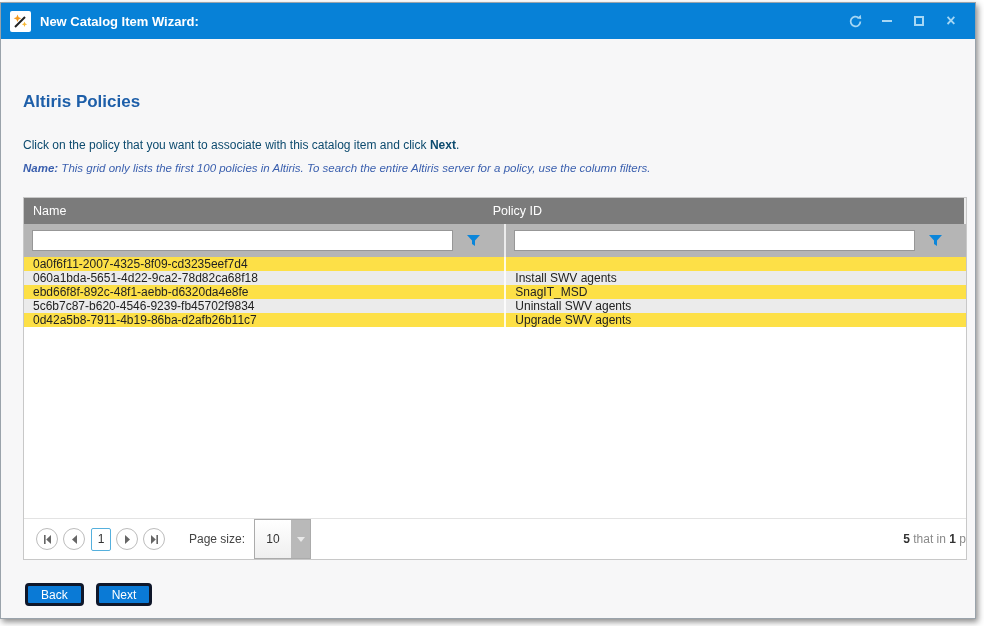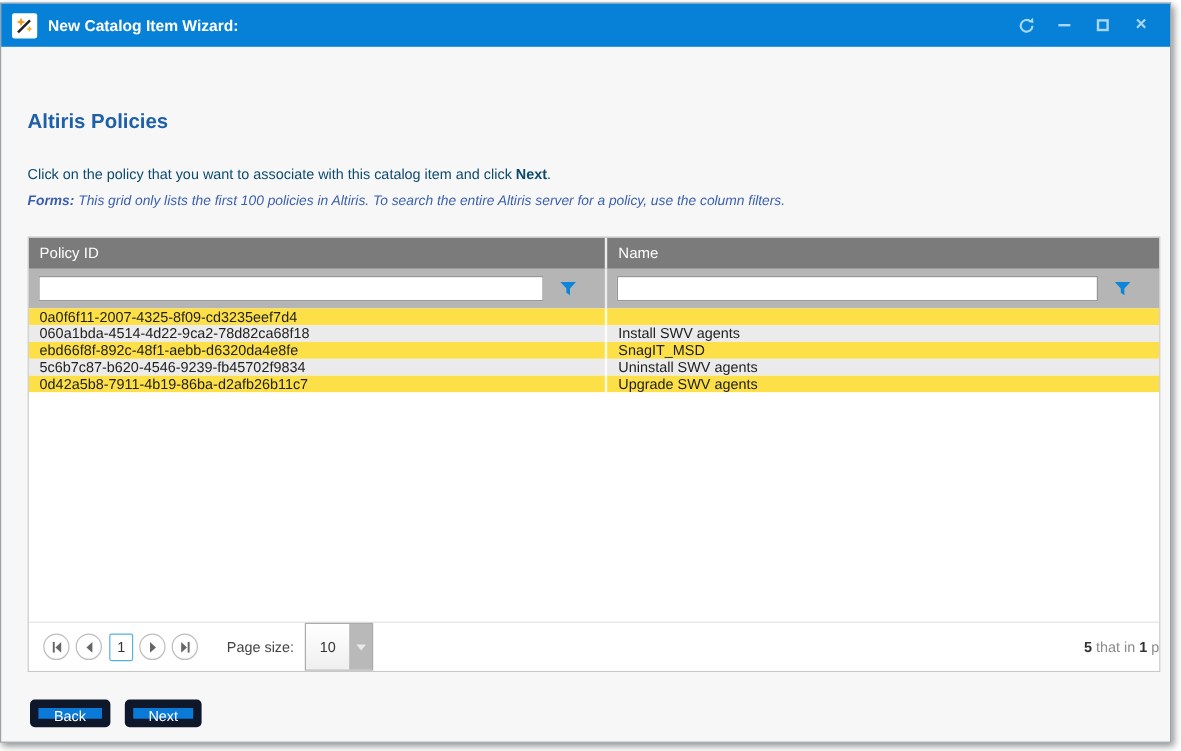--- a/index.html
+++ b/index.html
@@ -215,21 +215,21 @@
   .footer {
     margin-top: 23px;
     display: flex;
     gap: 12px;
     padding-left: 2px;
   }
   .btn {
     height: 23px;
     padding: 0 13px;
     background: #0a7ad6;
-    border: 7px solid #0f172a;
+    border: 3px solid #0f172a;
     border-radius: 4px;
     color: #ffffff;
     font-size: 12px;
     font-family: inherit;
     cursor: pointer;
   }
 </style>
 </head>
 <body>
 
@@ -259,27 +259,27 @@
         </span>
       <span class="tb-ctrl glyph-close">×</span>
     </span>
   </div>
 
   <div class="content">
     <div class="heading">Altiris Policies</div>
 
     <div class="instruction"><span>Click on the policy that you want to associate with this catalog item and click </span><b>Next</b><span>.</span></div>
 
-    <div class="note"><b>Forms:</b><span> This grid only lists the first 100 policies in Altiris. To search the entire Altiris server for a policy, use the column filters.</span></div>
+    <div class="note"><b>Name:</b><span> This grid only lists the first 100 policies in Altiris. To search the entire Altiris server for a policy, use the column filters.</span></div>
 
     <div class="grid">
 
       <div class="grid-header">
+        <div class="gh-cell col-second">Name</div>
         <div class="gh-cell col-first">Policy ID</div>
-        <div class="gh-cell col-second">Name</div>
       </div>
 
       <div class="grid-filter">
         <div class="gf-cell col-first">
           <input class="filter-input" type="text" value="" style="">
           <span class="funnel-btn">
             <svg width="13" height="12" viewBox="0 0 13 12">
                 <polygon points="0,0 13,0 8,5.5 8,11 5,9 5,5.5" fill="#0b86da"></polygon>
               </svg>
           </span>
@@ -293,21 +293,21 @@
           </span>
         </div>
       </div>
 
       <div>
   <div class="grid-row">
     <div class="cell cell-id">0a0f6f11-2007-4325-8f09-cd3235eef7d4</div>
   </div>
 
   <div class="grid-row alt">
-    <div class="cell cell-id">060a1bda-4514-4d22-9ca2-78d82ca68f18</div>
+    <div class="cell cell-id">060a1bda-5651-4d22-9ca2-78d82ca68f18</div>
     <div class="cell cell-name">Install SWV agents</div>
   </div>
 
   <div class="grid-row">
     <div class="cell cell-id">ebd66f8f-892c-48f1-aebb-d6320da4e8fe</div>
     <div class="cell cell-name">SnagIT_MSD</div>
   </div>
 
   <div class="grid-row alt">
     <div class="cell cell-id">5c6b7c87-b620-4546-9239-fb45702f9834</div>

